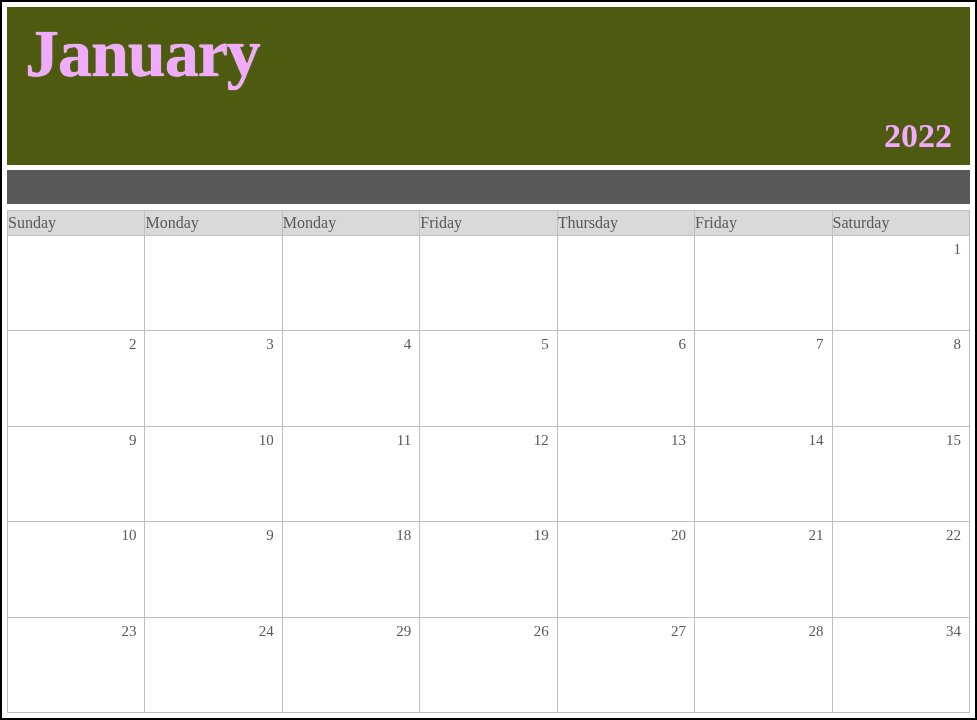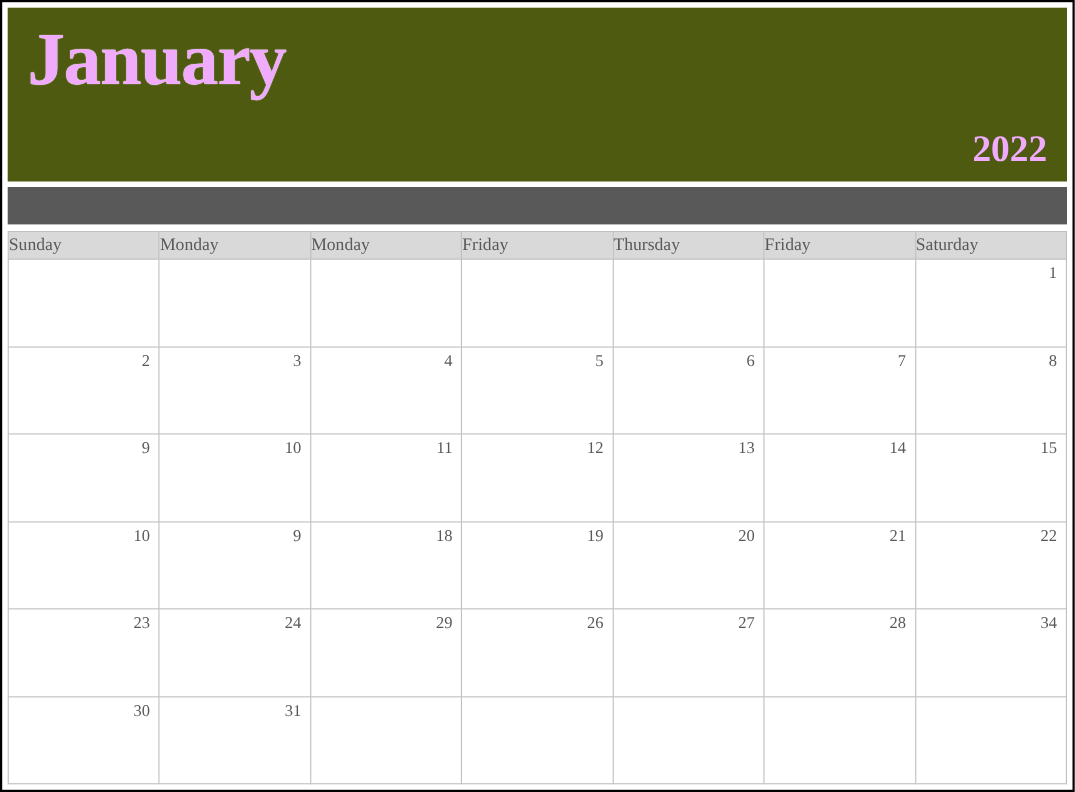--- a/index.html
+++ b/index.html
@@ -131,23 +131,14 @@
     </tr>
     <tr>
       <td>23</td>
       <td>24</td>
       <td>29</td>
       <td>26</td>
       <td>27</td>
       <td>28</td>
       <td>34</td>
     </tr>
-    <tr>
-      <td>30</td>
-      <td>31</td>
-      <td></td>
-      <td></td>
-      <td></td>
-      <td></td>
-      <td></td>
-    </tr>
   </tbody>
 </table>
 
 </body></html>

